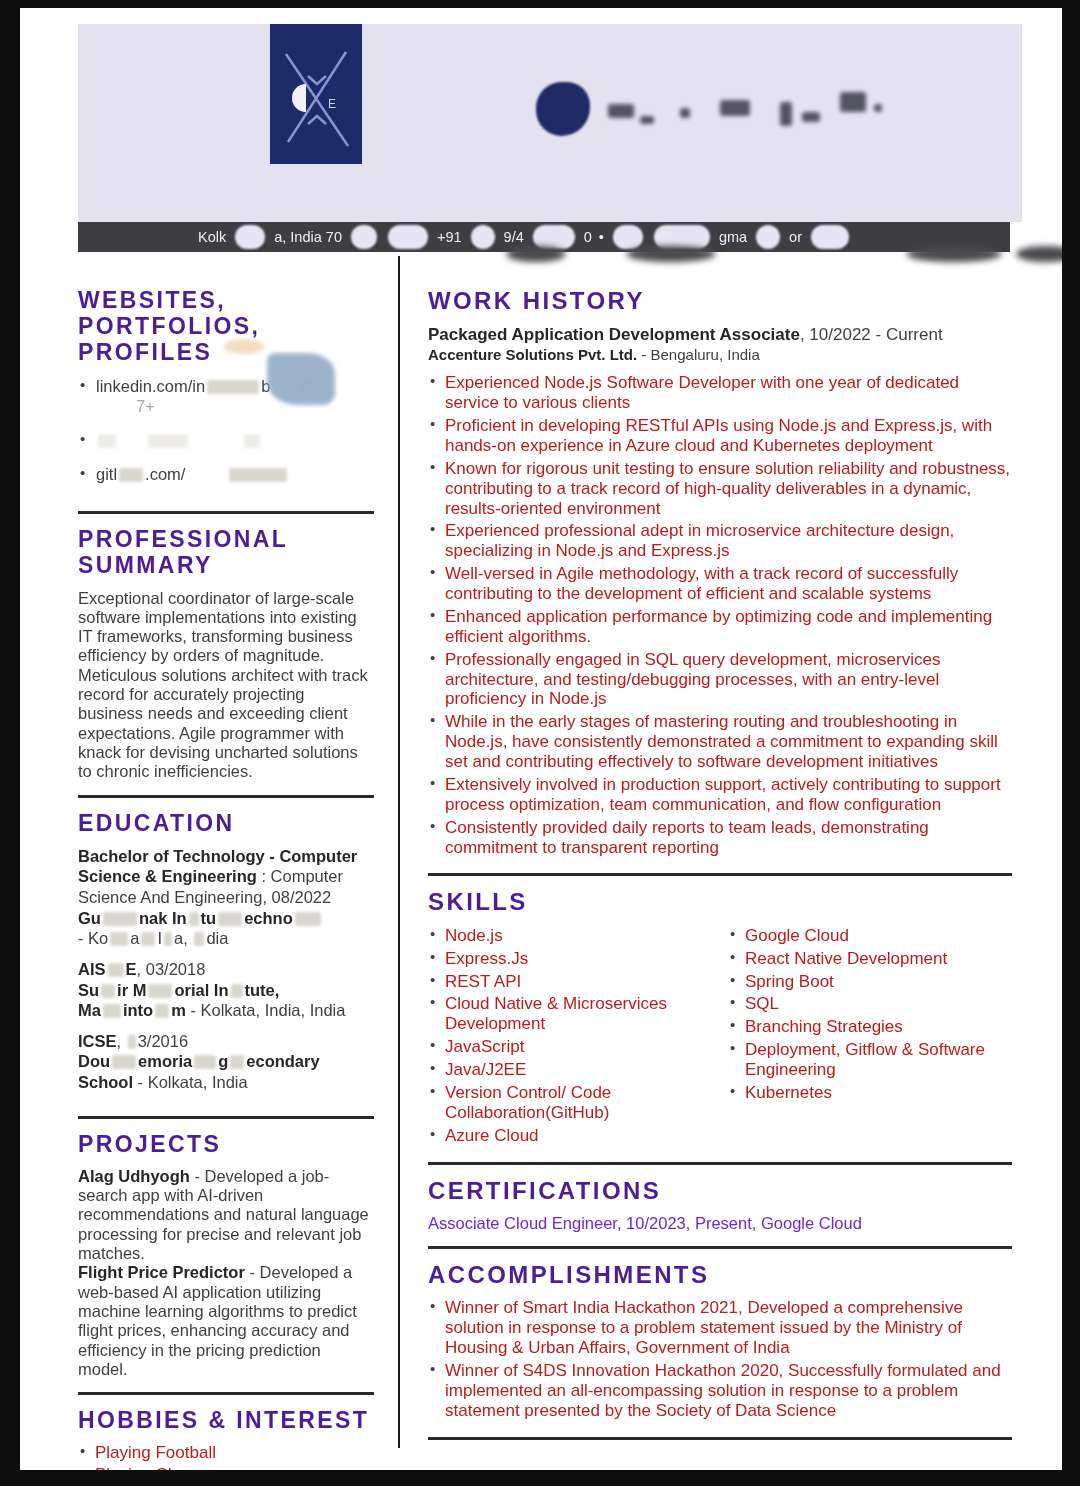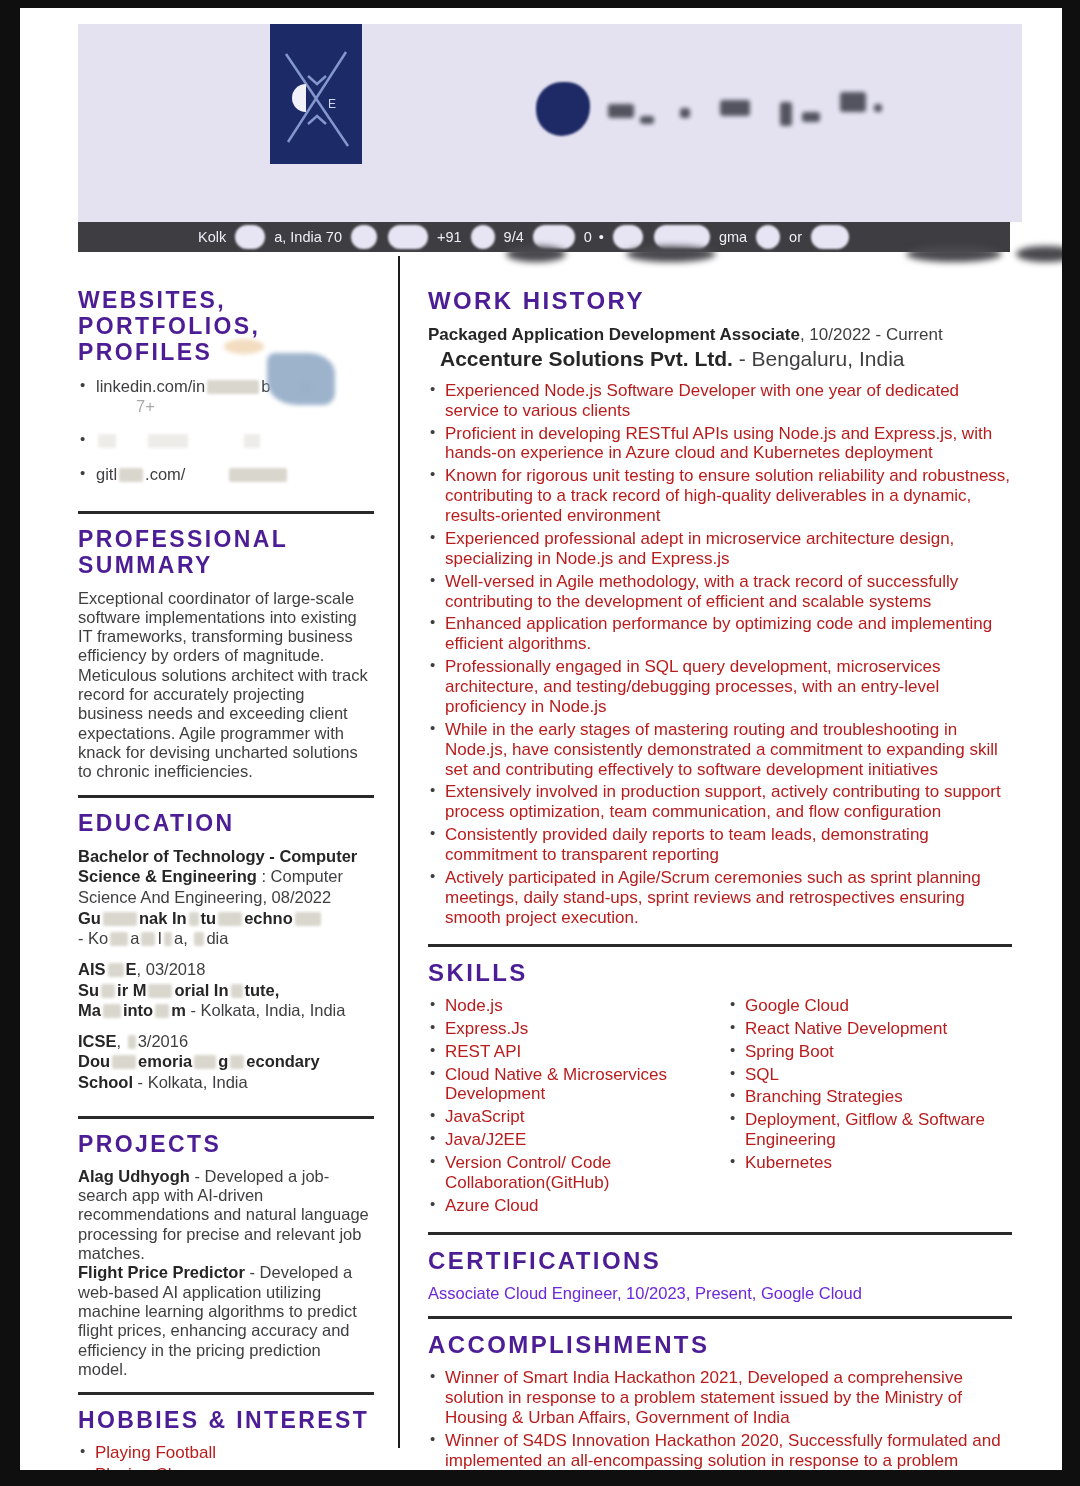--- a/index.html
+++ b/index.html
@@ -58,21 +58,21 @@
   .proj{margin:0;font-size:16.5px;line-height:1.17;color:#3f3f41;}
 
   
   ul.plain{list-style:none;margin:0;padding:0;}
   ul.plain li{position:relative;padding-left:17px;margin-bottom:3px;font-size:17px;line-height:1.17;color:#b91c1c;}
   ul.plain li::before{content:"•";position:absolute;left:2px;top:-1px;font-size:15px;color:#3f3f41;}
   ul.hob li{margin-bottom:2px;}
 
   
   .job-line{font-size:17px;line-height:1.25;color:#3f3f41;margin:2px 0 0;}
-  .company-line{font-size:21px;line-height:1.25;color:#3f3f41;margin:0 12px 9px;}
+  .company-line{font-size:15px;line-height:1.25;color:#3f3f41;margin:0 0 9px;}
   .work-bullets li{margin-bottom:4px;}
 
   
   .skills-grid{display:grid;grid-template-columns:300px 1fr;column-gap:0;}
 
   
   .cert-line{margin:2px 0 0;font-size:16.5px;color:#6d28d9;}
 </style>
 </head>
 <body>
@@ -214,21 +214,20 @@
         <li>Experienced Node.js Software Developer with one year of dedicated service to various clients</li>
               <li>Proficient in developing RESTful APIs using Node.js and Express.js, with hands-on experience in Azure cloud and Kubernetes deployment</li>
               <li>Known for rigorous unit testing to ensure solution reliability and robustness, contributing to a track record of high-quality deliverables in a dynamic, results-oriented environment</li>
               <li>Experienced professional adept in microservice architecture design, specializing in Node.js and Express.js</li>
               <li>Well-versed in Agile methodology, with a track record of successfully contributing to the development of efficient and scalable systems</li>
               <li>Enhanced application performance by optimizing code and implementing efficient algorithms.</li>
               <li>Professionally engaged in SQL query development, microservices architecture, and testing/debugging processes, with an entry-level proficiency in Node.js</li>
               <li>While in the early stages of mastering routing and troubleshooting in Node.js, have consistently demonstrated a commitment to expanding skill set and contributing effectively to software development initiatives</li>
               <li>Extensively involved in production support, actively contributing to support process optimization, team communication, and flow configuration</li>
               <li>Consistently provided daily reports to team leads, demonstrating commitment to transparent reporting</li>
-              <li>Actively participated in Agile/Scrum ceremonies such as sprint planning meetings, daily stand-ups, sprint reviews and retrospectives ensuring smooth project execution.</li>
             </ul>
       </section>
 
       <section class="ruled">
         <h2>SKILLS</h2>
         <div class="skills-grid">
           <ul class="plain">
 
           <li>Node.js</li>
                 <li>Express.Js</li>

